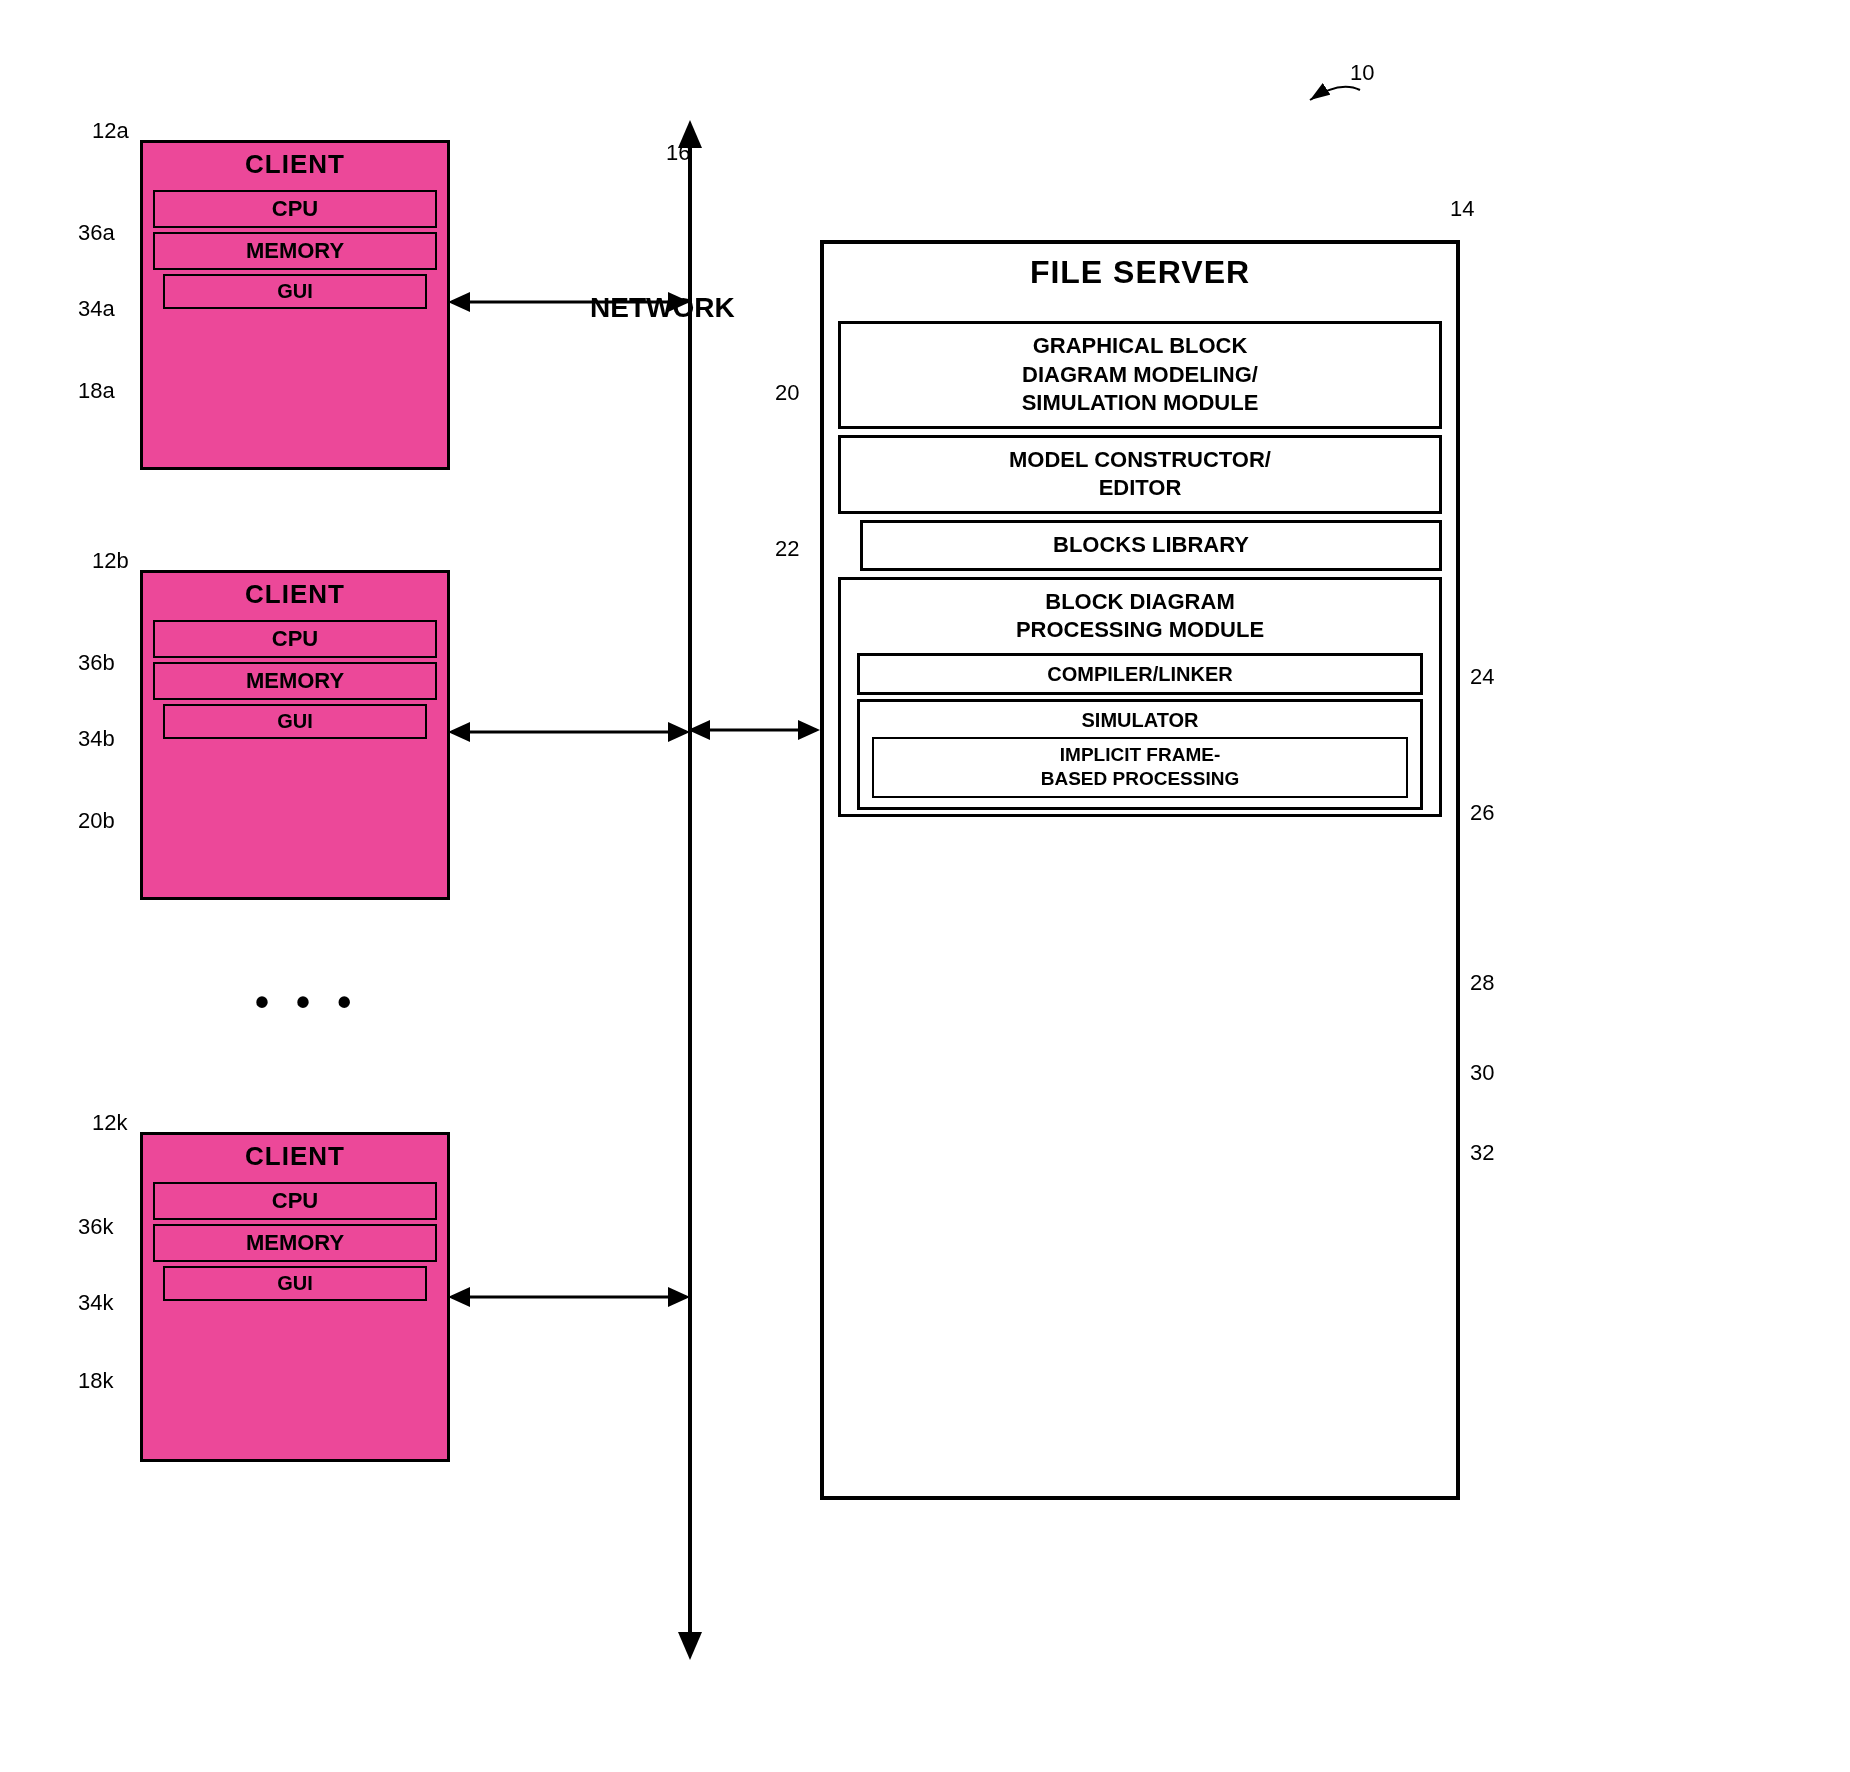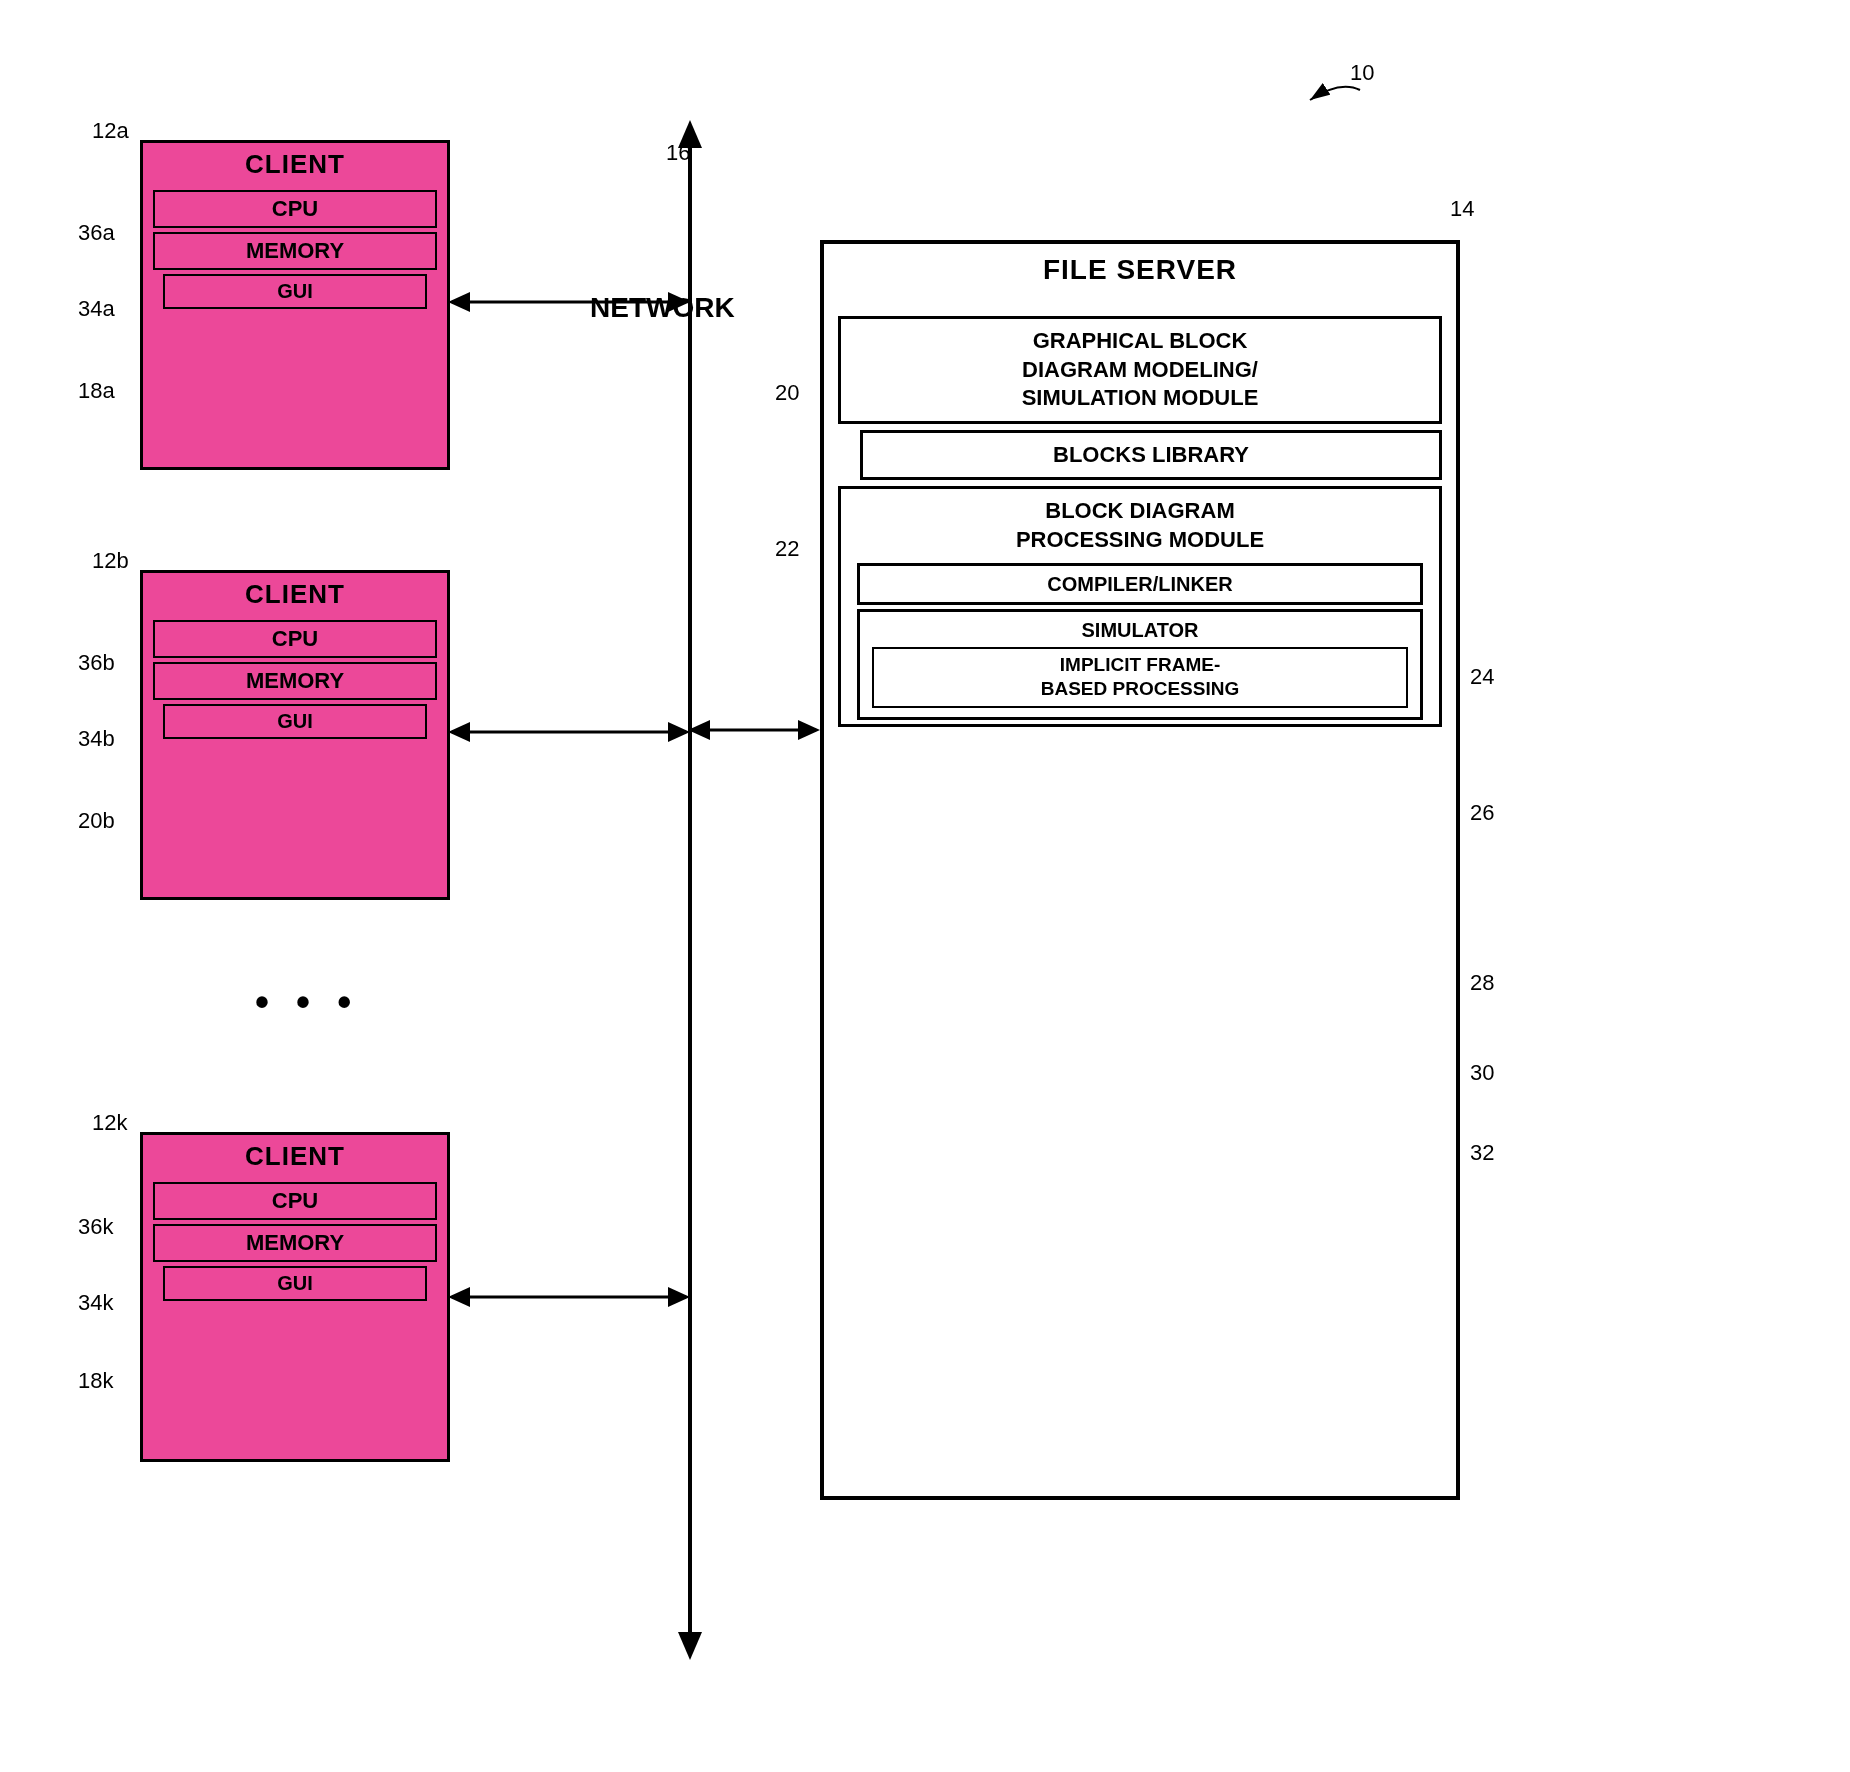--- a/index.html
+++ b/index.html
@@ -65,21 +65,21 @@
     }
 
     
     .file-server-outer {
       position: absolute;
       border: 4px solid #000;
       background: #fff;
     }
     .file-server-title {
       text-align: center;
-      font-size: 28px;
+      font-size: 32px;
       font-weight: bold;
       padding: 10px 0 6px 0;
       letter-spacing: 1px;
     }
 
     
     .module-box {
       border: 3px solid #000;
       margin: 6px 14px;
       text-align: center;
@@ -170,20 +170,23 @@
   <div class="file-server-outer" style="top:240px; left:820px; width:640px; height:1260px;">
     <div class="file-server-title">FILE SERVER</div>
 
     
     <div class="label" style="position:relative; left:-48px; top:0px; font-size:22px; display:inline-block; margin-left:0px;"></div>
     <div class="module-box" style="position:relative;">
       GRAPHICAL BLOCK<br>DIAGRAM MODELING/<br>SIMULATION MODULE
     </div>
 
     
+    <div class="module-box" style="position:relative;">
+      MODEL CONSTRUCTOR/<br>EDITOR
+    </div>
 
     
     <div class="module-box" style="position:relative;margin-left:36px;">
       BLOCKS LIBRARY
     </div>
 
     
     <div class="module-box" style="position:relative; padding-bottom:0;">
       BLOCK DIAGRAM<br>PROCESSING MODULE
 

